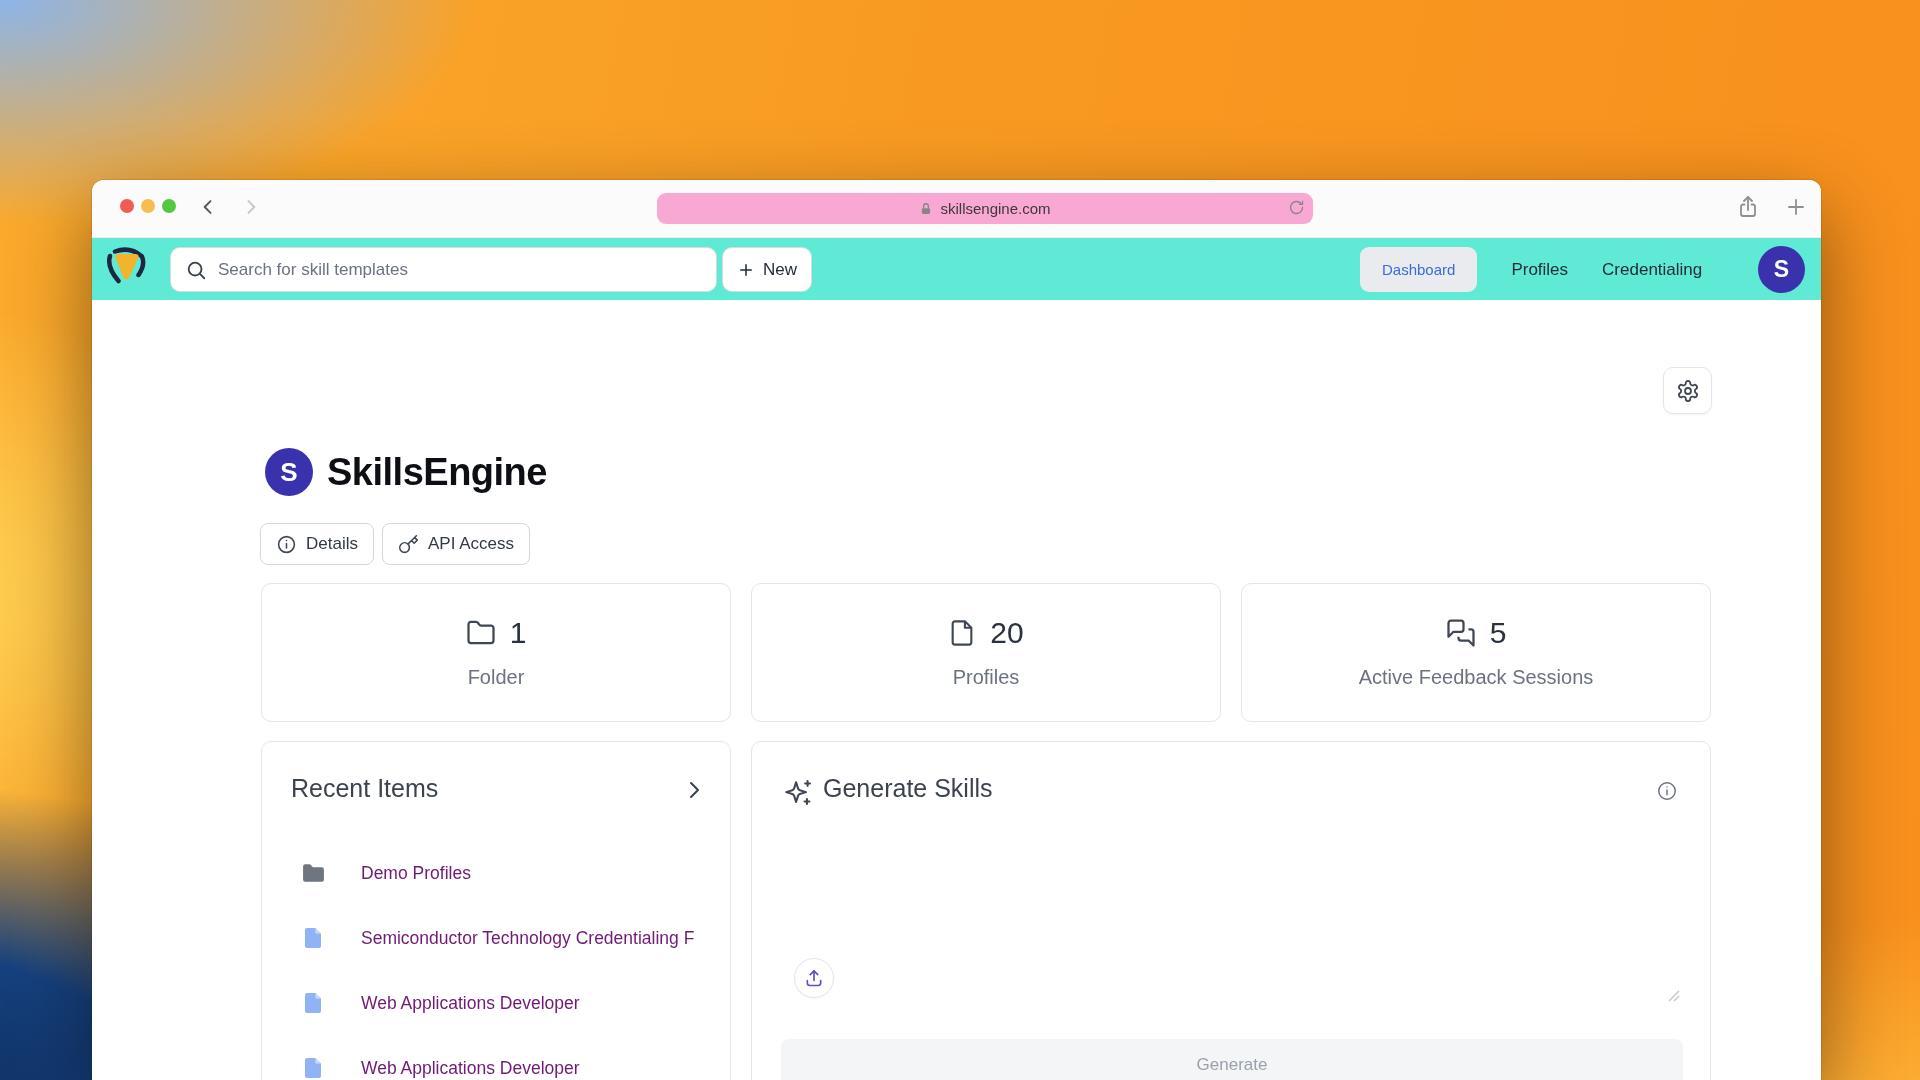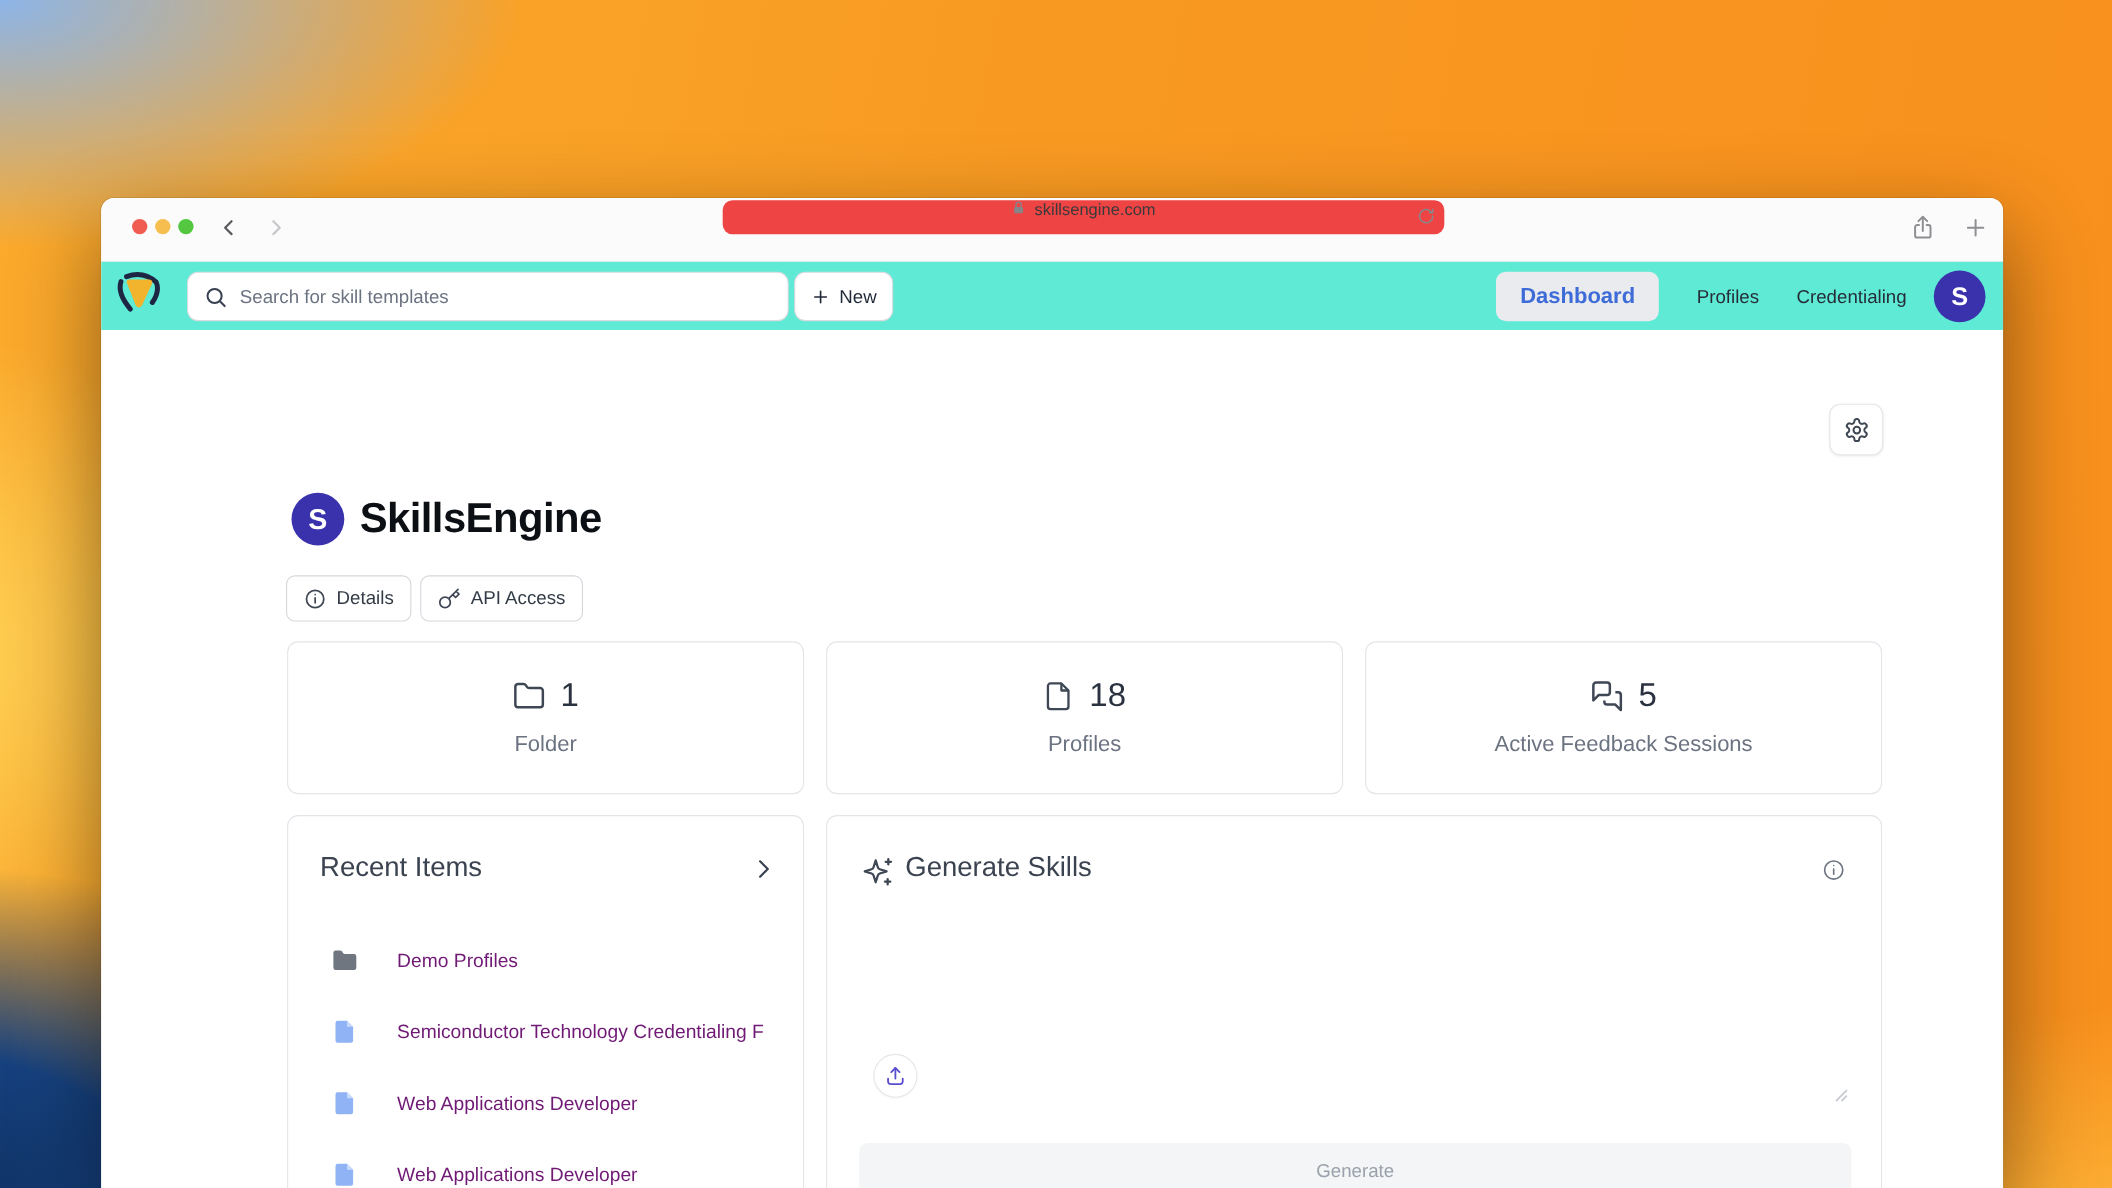--- a/index.html
+++ b/index.html
@@ -23,22 +23,22 @@
 
   
   .chrome { position:absolute; left:0; top:0; width:100%; height:58px; background:#fbfbfb; border-bottom:1px solid #ededee; }
   .tl { position:absolute; top:19px; width:14px; height:14px; border-radius:50%; }
   .tl.red   { left:28px;  background:#f05c51; }
   .tl.yel   { left:49px;  background:#f5be4f; }
   .tl.grn   { left:70px;  background:#52c73f; }
   .navbtn { position:absolute; top:13px; width:28px; height:28px; display:flex; align-items:center; justify-content:center; color:#5a5a5e; }
   .navbtn.fwd { color:#c8c8cc; }
   .urlbar {
-    position:absolute; left:565px; top:2px; width:656px; height:31px;
-    background:#ef4444; border-radius:9px; display:flex; justify-content:center;
+    position:absolute; left:565px; top:13px; width:656px; height:31px;
+    background:#f9a8d4; border-radius:9px; display:flex; align-items:center; justify-content:center;
     color:#3a3a3c; font-size:15px; gap:7px;
   }
   .urlbar .reload { position:absolute; right:8px; top:6px; color:#86868b; }
   .chromeicon { position:absolute; top:15px; color:#8e8e93; }
 
   
   .appheader { position:absolute; left:0; top:58px; width:100%; height:62px; background:#5eead4; }
   .logo { position:absolute; left:10px; top:7px; }
   .searchbox {
     position:absolute; left:78px; top:9px; width:547px; height:45px;
@@ -48,21 +48,21 @@
   .searchbox input { border:none; outline:none; flex:1; font-size:17px; color:#1f2937; background:transparent; font-family:inherit; }
   .searchbox input::placeholder { color:#6b7280; }
   .newbtn {
     position:absolute; left:630px; top:9px; height:45px; width:90px;
     background:#fff; border:1px solid #d8dade; border-radius:10px;
     display:flex; align-items:center; justify-content:center; gap:8px;
     font-size:17px; color:#1f2937; cursor:pointer;
   }
   .topnav { position:absolute; left:1268px; top:9px; height:45px; display:flex; align-items:center; gap:34px; }
   .navpill { background:#e9ebee; border-radius:9px; padding:0 22px; height:45px; display:flex; align-items:center;
-             font-size:20px; color:#3d6bd8; cursor:pointer;font-weight:bold; }
+             font-size:15px; color:#3d6bd8; cursor:pointer; }
   .navlink { font-size:17px; color:#262d38; cursor:pointer; }
   .avatar { border-radius:50%; background:#3a31ac; color:#fff; display:flex; align-items:center; justify-content:center; font-weight:bold; }
   .avatar.nav { position:absolute; left:1666px; top:8px; width:47px; height:47px; font-size:23px; }
 
   
   .content { position:absolute; left:0; top:120px; width:100%; height:780px; background:#fff; }
   .gearbtn {
     position:absolute; left:1571px; top:67px; width:49px; height:47px;
     background:#fff; border:1px solid #e4e6ea; border-radius:10px;
     display:flex; align-items:center; justify-content:center; color:#3f4754;
@@ -251,21 +251,21 @@
         <div class="statlabel">Folder</div>
       </div>
       <div class="statcard">
         <div class="statrow">
           <span class="ic">
               <svg width="28" height="28" viewBox="0 0 24 24" fill="none" stroke="currentColor" stroke-width="1.8" stroke-linejoin="round">
                 <path d="M14.5 2H6a2 2 0 0 0-2 2v16a2 2 0 0 0 2 2h12a2 2 0 0 0 2-2V7.5L14.5 2z"></path>
                 <path d="M14.5 2v5.5H20"></path>
               </svg>
             </span>
-          <span class="num">18</span>
+          <span class="num">20</span>
         </div>
         <div class="statlabel">Profiles</div>
       </div>
       <div class="statcard">
         <div class="statrow">
           <span class="ic">
               <svg width="30" height="30" viewBox="0 0 24 24" fill="none" stroke="currentColor" stroke-width="1.8" stroke-linejoin="round">
                 <path d="M14 9a2 2 0 0 1-2 2H6l-4 4V4a2 2 0 0 1 2-2h8a2 2 0 0 1 2 2z"></path>
                 <path d="M18 9h2a2 2 0 0 1 2 2v11l-4-4h-6a2 2 0 0 1-2-2v-1"></path>
               </svg>

